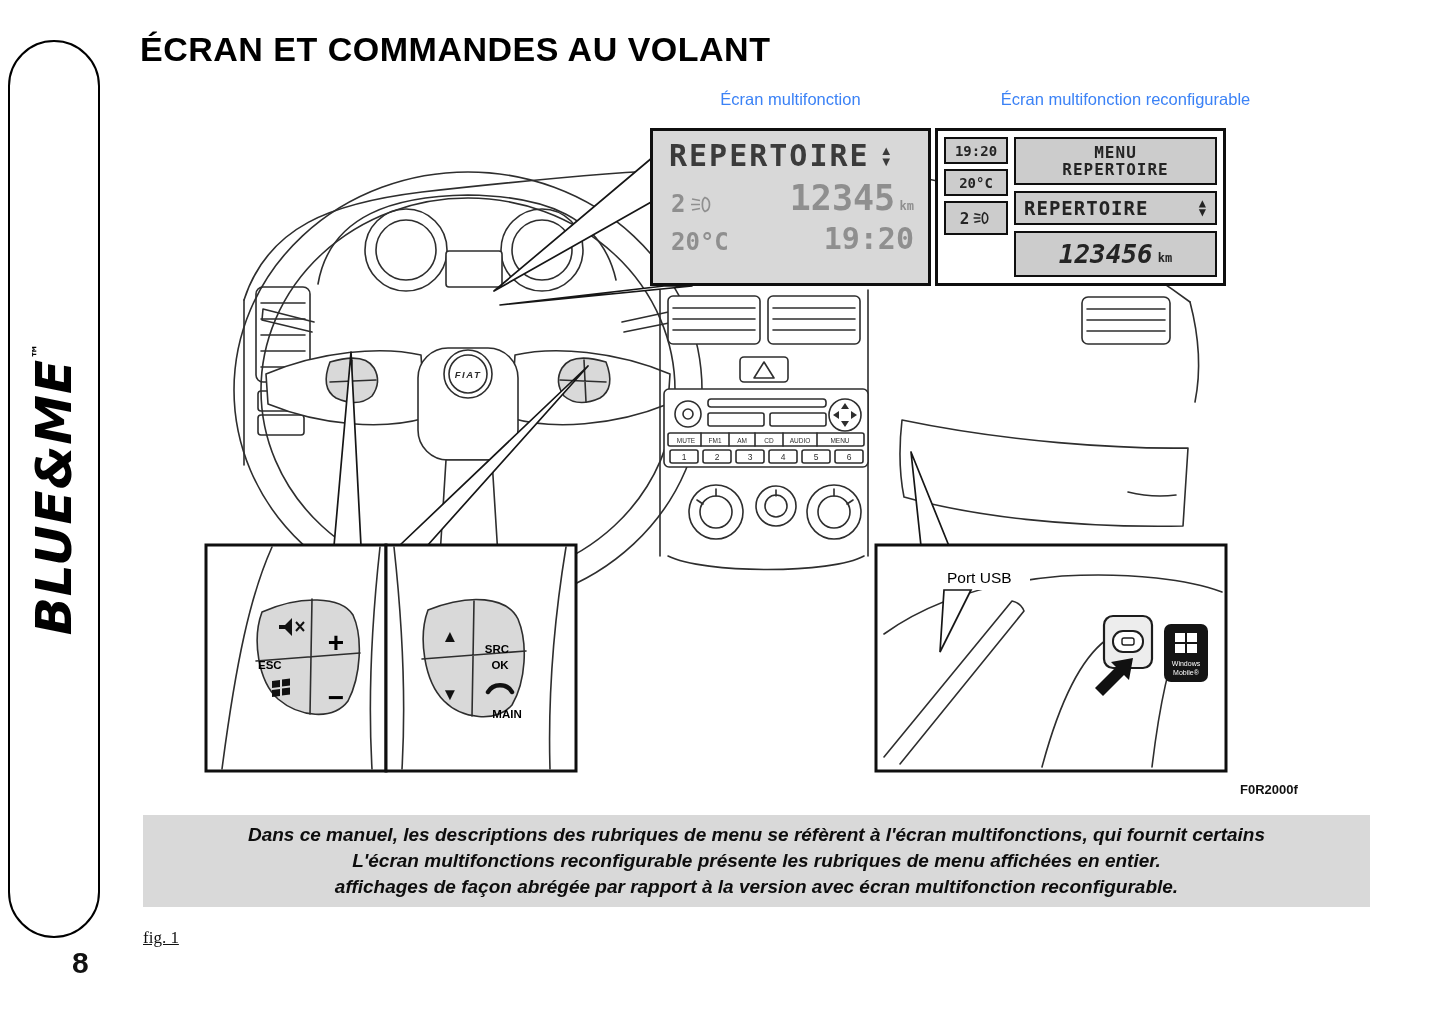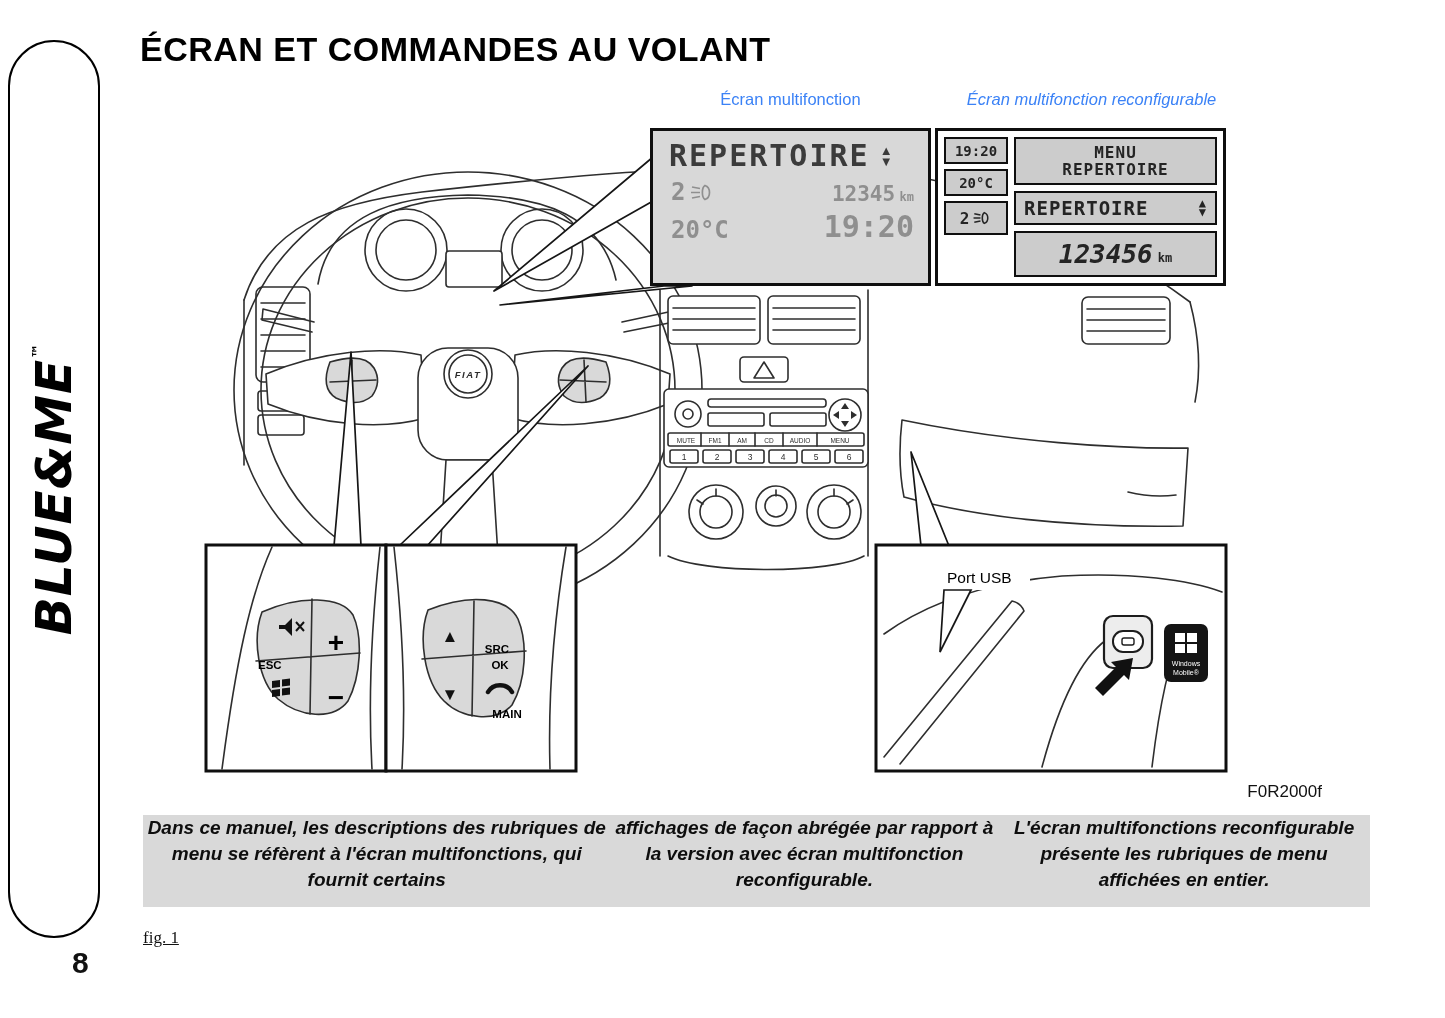--- a/index.html
+++ b/index.html
@@ -13,60 +13,60 @@
     white-space:nowrap; font-family:"DejaVu Sans",sans-serif; font-style:italic; font-weight:bold;
     font-size:50px; letter-spacing:1px; color:#000; }
   .brand .tm { font-size:15px; vertical-align:28px; }
 
   .page-number { position:absolute; left:72px; top:946px; font-size:30px; font-weight:bold; }
   .title { position:absolute; left:140px; top:30px; font-size:34px; font-weight:bold;
     letter-spacing:0.5px; color:#000000; }
 
   .display-label { position:absolute; top:90px; font-size:16.5px; color:#3b82f6; text-align:center; }
   .label-d1 { left:650px; width:281px; }
-  .label-d2 { left:946px; width:291px;font-style:italic; }
+  .label-d2 { left:980px; width:291px; }
 
   .art { position:absolute; left:0; top:0; z-index:1; font-family:"Liberation Sans",sans-serif; }
 
   
   .display1 { position:absolute; left:650px; top:128px; width:281px; height:158px;
     background:#d8d8d8; border:3px solid #0f0f0f; padding:5px 12px 6px 16px; z-index:2; }
   .d1-row1 { display:flex; align-items:center; gap:10px; margin-top:2px; }
   .d1-item { font-family:"DejaVu Sans Mono",monospace; font-weight:bold; font-size:30px;
     color:#3b3b3b; letter-spacing:2px; }
   .arrows-stack { display:flex; flex-direction:column; line-height:11px; font-size:13px; color:#3b3b3b; }
   .seg { font-family:"DejaVu Sans Mono",monospace; font-weight:bold; color:#8f8f8f; }
   .d1-row2 { display:flex; align-items:flex-end; justify-content:space-between; margin-top:5px; padding:0 2px; }
   .d1-gear-group { display:flex; align-items:center; gap:4px; }
   .d1-gear { font-size:24px; }
-  .d1-odo-num { font-size:21px; }
+  .d1-odo-num { font-size:35px; }
   .d1-unit { font-size:12px; }
   .d1-row3 { display:flex; align-items:flex-end; justify-content:space-between; margin-top:3px; padding:0 2px; }
   .d1-temp { font-size:24px; }
   .d1-time { font-size:30px; }
 
   
   .display2 { position:absolute; left:935px; top:128px; width:291px; height:158px;
     background:#fff; border:3px solid #0f0f0f; display:flex; gap:6px; padding:6px; z-index:2; }
   .d2-left { width:64px; display:flex; flex-direction:column; gap:5px; }
   .d2-cell { background:#ccc; border:2px solid #0f0f0f; display:flex; align-items:center;
     justify-content:center; font-family:"DejaVu Sans Mono",monospace; font-weight:bold; color:#242424; }
   .d2-time, .d2-temp { height:27px; font-size:14px; }
   .d2-gear { height:34px; font-size:16px; gap:3px; }
   .d2-right { flex:1; display:flex; flex-direction:column; gap:6px; }
   .d2-menu { height:48px; flex-direction:column; font-size:16px; line-height:17px; letter-spacing:1px; }
   .d2-item { height:34px; font-size:19px; letter-spacing:1px; justify-content:space-between; padding:0 8px; }
   .d2-item .arrows-stack { color:#242424; line-height:9px; font-size:12px; }
   .d2-odo { flex:1; font-size:26px; font-style:italic; gap:5px; }
   .d2-unit { font-size:12px; font-style:normal; align-self:center; margin-top:8px; }
 
-  .fig-code { position:absolute; left:1240px; top:782px; width:82px; text-align:right;
-    font-size:17px; font-weight:normal; }
+  .fig-code { position:absolute; left:1240px; top:782px; width:82px; text-align:left;
+    font-size:13px; font-weight:bold; }
   .banner { position:absolute; left:143px; top:815px; width:1227px; height:92px; background:#d9d9d9;
-    display:flex; flex-direction:row; justify-content:center; text-align:center;
+    display:flex; flex-direction:column; justify-content:center; text-align:center;
     font-weight:bold; font-style:italic; font-size:19px; line-height:26px; color:#0d0d0d; z-index:2; }
   .fig-label { position:absolute; left:143px; top:928px; font-size:17px; font-family:"Liberation Serif",serif;text-decoration:underline; }
 </style>
 </head>
 <body>
 
 <div class="page">
 
   <div class="sidebar-frame">
     <div class="brand">
@@ -300,19 +300,19 @@
         <span>123456</span>
         <span class="d2-unit">km</span>
       </div>
     </div>
   </div>
 
   <div class="fig-code">F0R2000f</div>
 
   <div class="banner">
     <div>Dans ce manuel, les descriptions des rubriques de menu se réfèrent à l'écran multifonctions, qui fournit certains</div>
+    <div>L'écran multifonctions reconfigurable présente les rubriques de menu affichées en entier.</div>
     <div>affichages de façon abrégée par rapport à la version avec écran multifonction reconfigurable.</div>
-    <div>L'écran multifonctions reconfigurable présente les rubriques de menu affichées en entier.</div>
   </div>
 
   <div class="fig-label">fig. 1</div>
 
 </div>
 
 </body></html>

